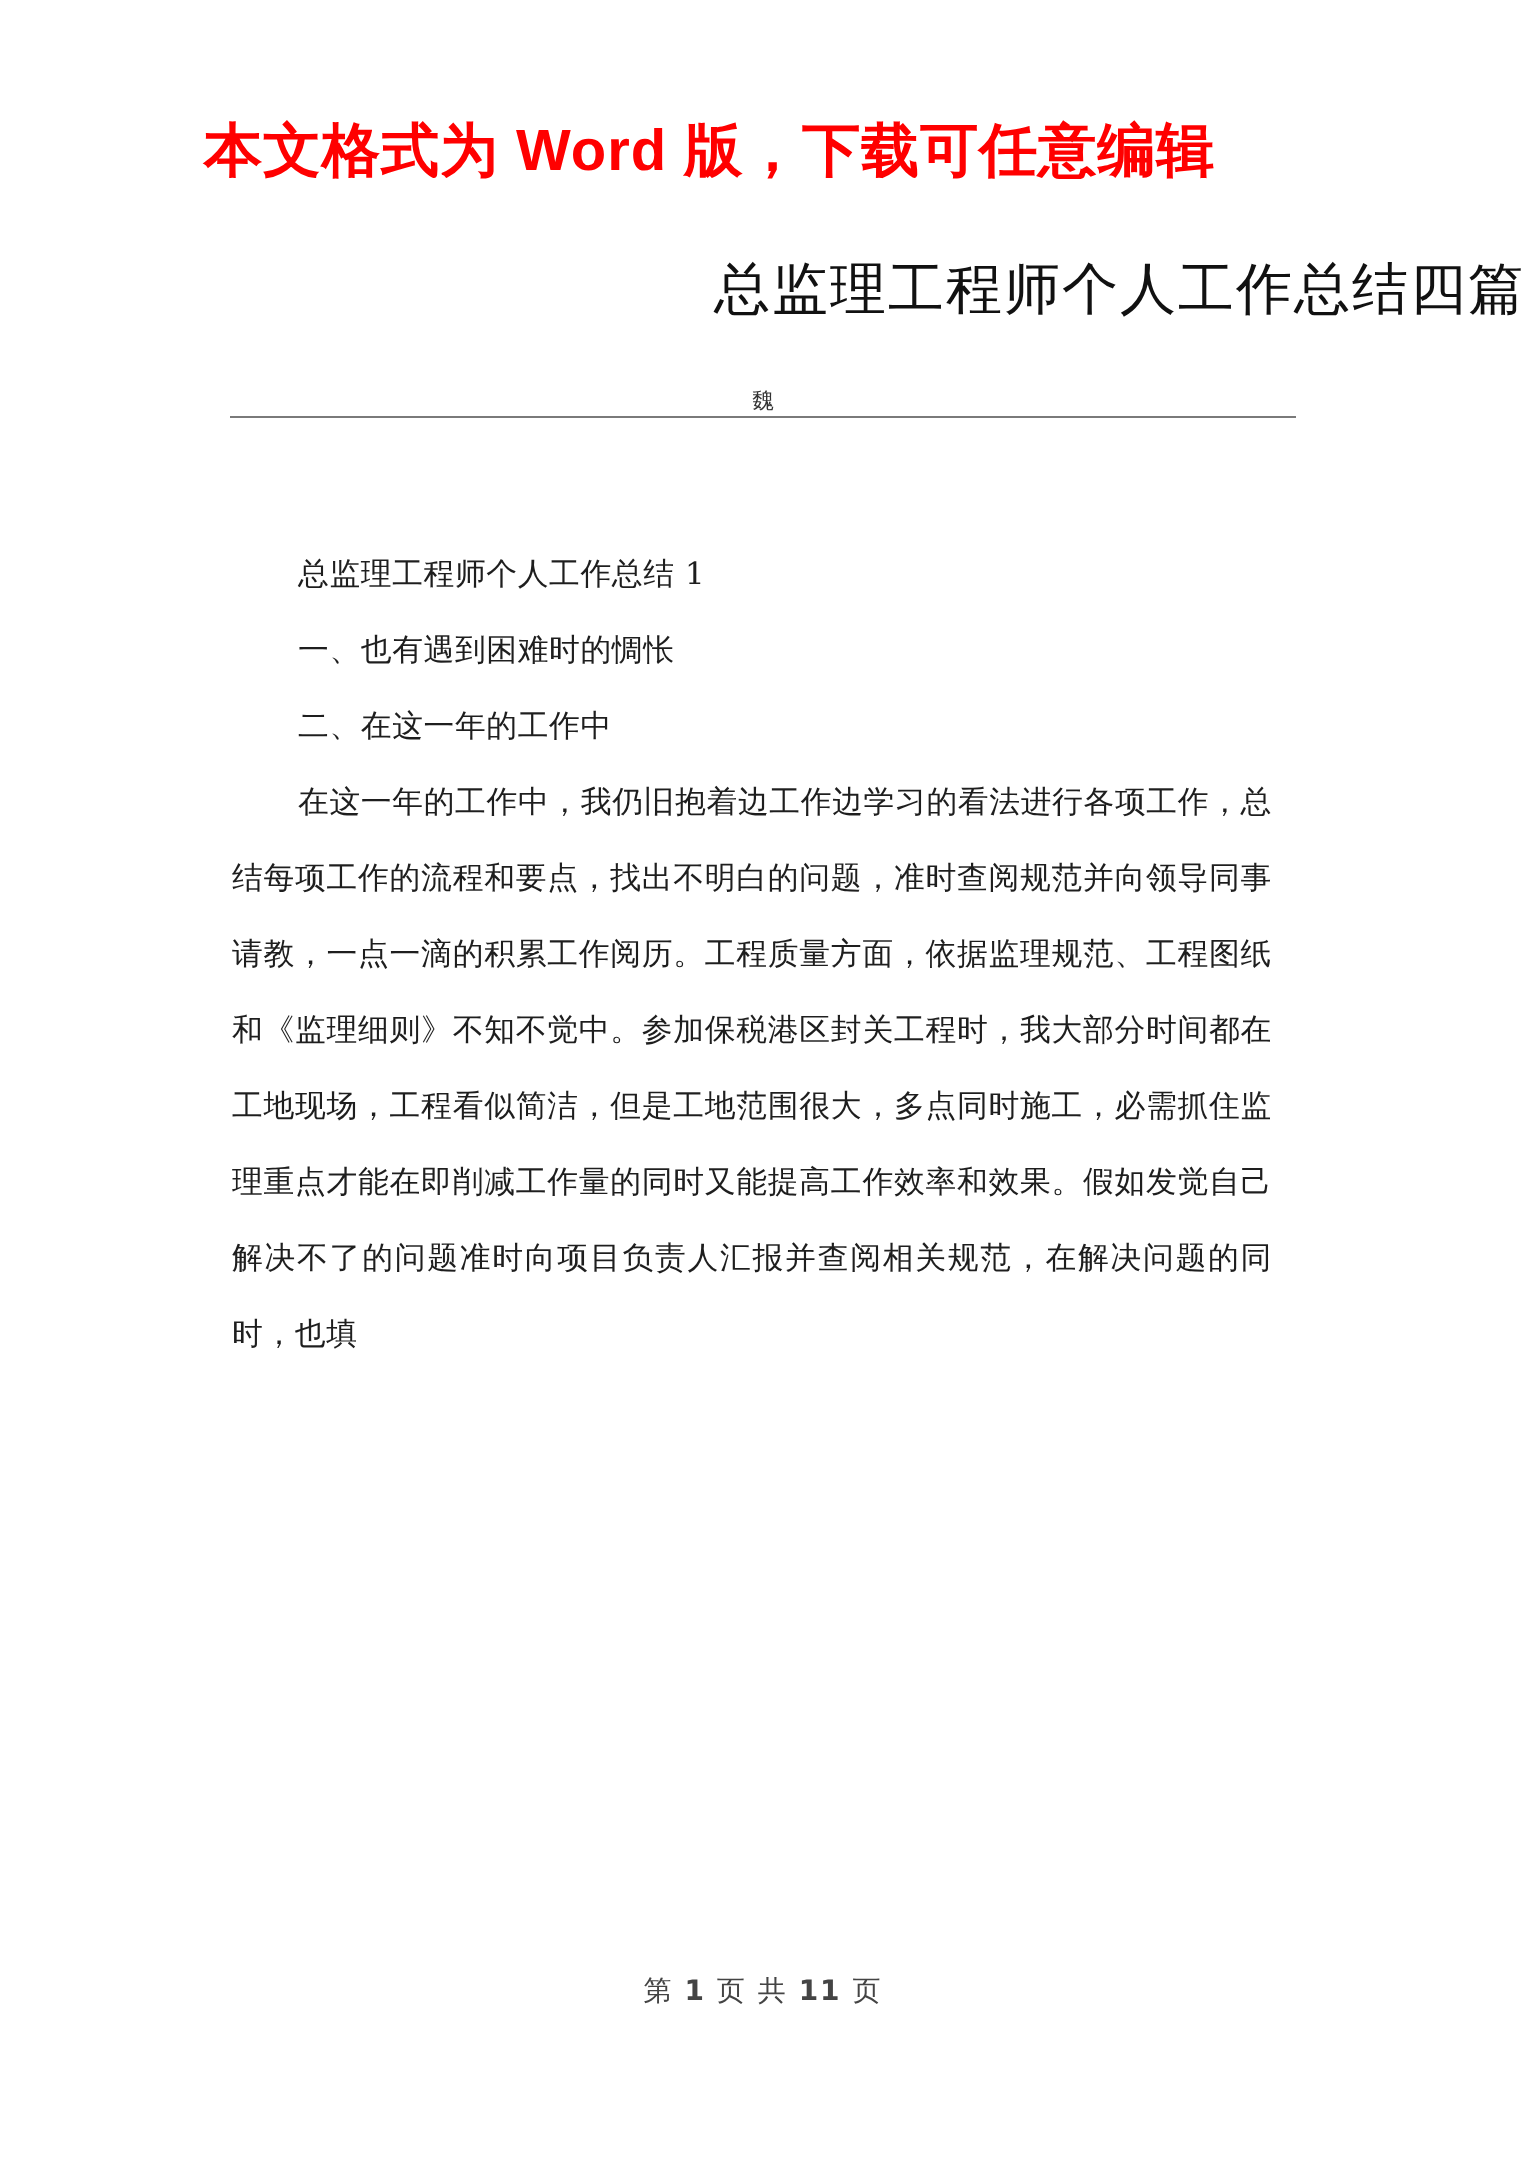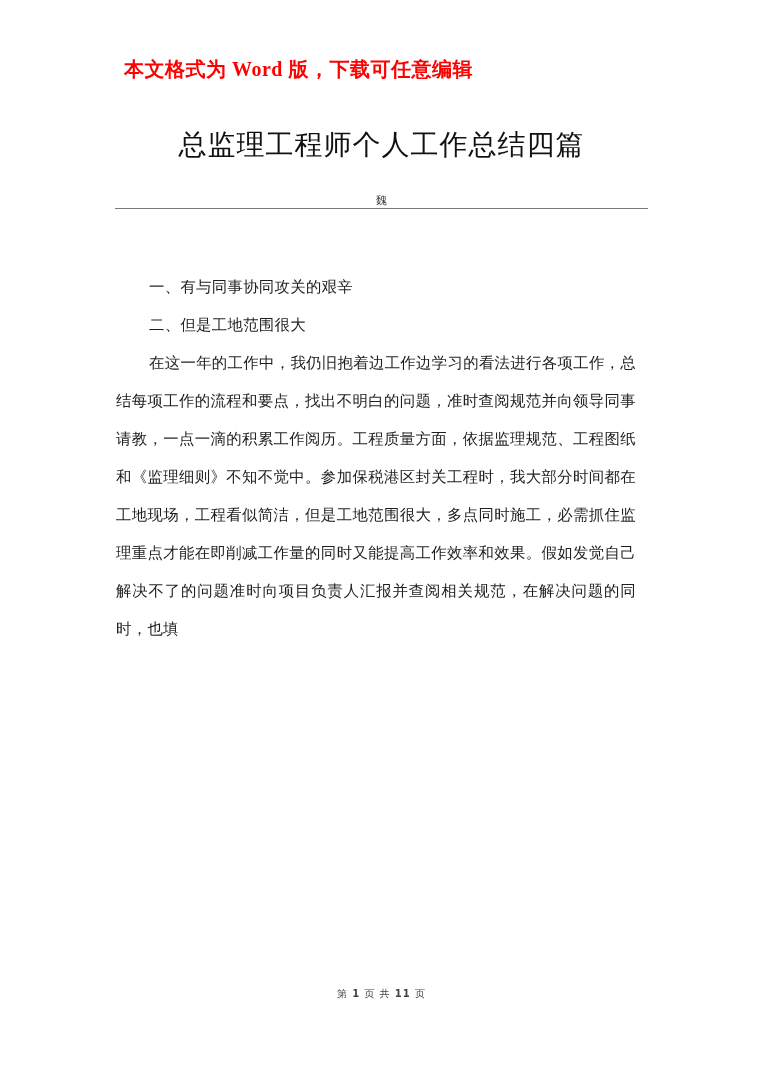--- a/index.html
+++ b/index.html
@@ -10,35 +10,35 @@
     body {
       width: 763px;
       height: 1080px;
       position: relative;
       overflow: hidden;
       font-family: "DejaVu Serif", "Liberation Serif", serif;
       color: #1a1a1a;
     }
     .banner {
       position: absolute;
-      left: 124px;
+      left: 102px;
       top: 56px;
-      font-family: Liberation Serif, serif;
-      font-size: 20px;
+      font-family: Liberation Sans, sans-serif;
+      font-size: 29px;
       font-weight: bold;
       color: #ff0000;
       letter-spacing: 0.5px;
       white-space: nowrap;
     }
     .title {
       position: absolute;
       left: 0;
       width: 763px;
       top: 126px;
-      text-align: center;
+      text-align: right;
       font-family: "DejaVu Sans", "Liberation Sans", sans-serif;
       font-size: 28px;
       font-weight: normal;
       color: #111111;
       letter-spacing: 1px;
     }
     .author {
       position: absolute;
       left: 0;
       width: 763px;
@@ -72,43 +72,44 @@
     }
     .para.indent {
       text-indent: 33px;
     }
     .footer {
       position: absolute;
       left: 0;
       width: 763px;
       top: 987px;
       text-align: center;
-      font-size: 10px;
+      font-size: 14px;
       color: #444444;
       letter-spacing: 1px;
     }
     .footer .num {
       font-weight: bold;
       font-family: "DejaVu Sans", "Liberation Sans", sans-serif;
     }
   </style>
 </head>
 <body>
 
 <div class="banner">本文格式为 Word 版，下载可任意编辑</div>
 
 <div class="title">总监理工程师个人工作总结四篇</div>
 
 <div class="author">魏</div>
 
 <div class="rule"></div>
 
 <div class="content">
-  <p class="para indent">一、有与同事协同攻关的艰辛</p>
-  <p class="para indent">二、但是工地范围很大</p>
+  <p class="para indent">总监理工程师个人工作总结 1</p>
+  <p class="para indent">一、也有遇到困难时的惆怅</p>
+  <p class="para indent">二、在这一年的工作中</p>
   <p class="para indent">在这一年的工作中，我仍旧抱着边工作边学习的看法进行各项工作，总结每项工作的流程和要点，找出不明白的问题，准时查阅规范并向领导同事请教，一点一滴的积累工作阅历。工程质量方面，依据监理规范、工程图纸和《监理细则》不知不觉中。参加保税港区封关工程时，我大部分时间都在工地现场，工程看似简洁，但是工地范围很大，多点同时施工，必需抓住监理重点才能在即削减工作量的同时又能提高工作效率和效果。假如发觉自己解决不了的问题准时向项目负责人汇报并查阅相关规范，在解决问题的同时，也填</p>
 </div>
 
 <div class="footer">
   <span>第</span>
   <span class="num">1</span>
   <span>页 共</span>
   <span class="num">11</span>
   <span>页</span>
 </div>

